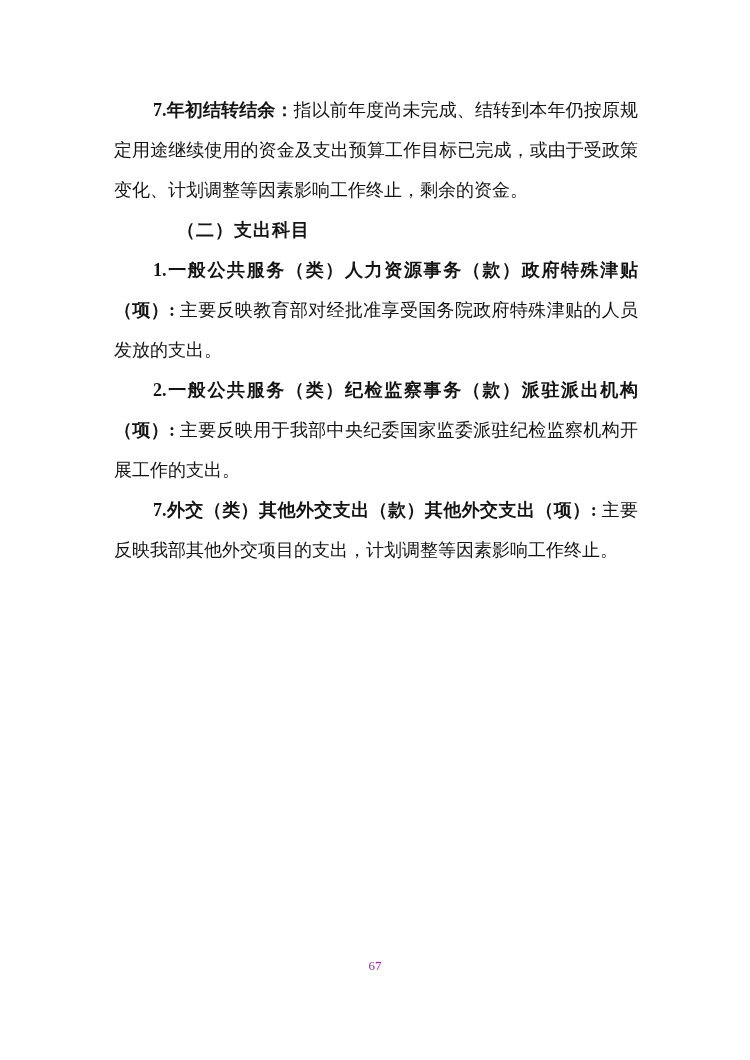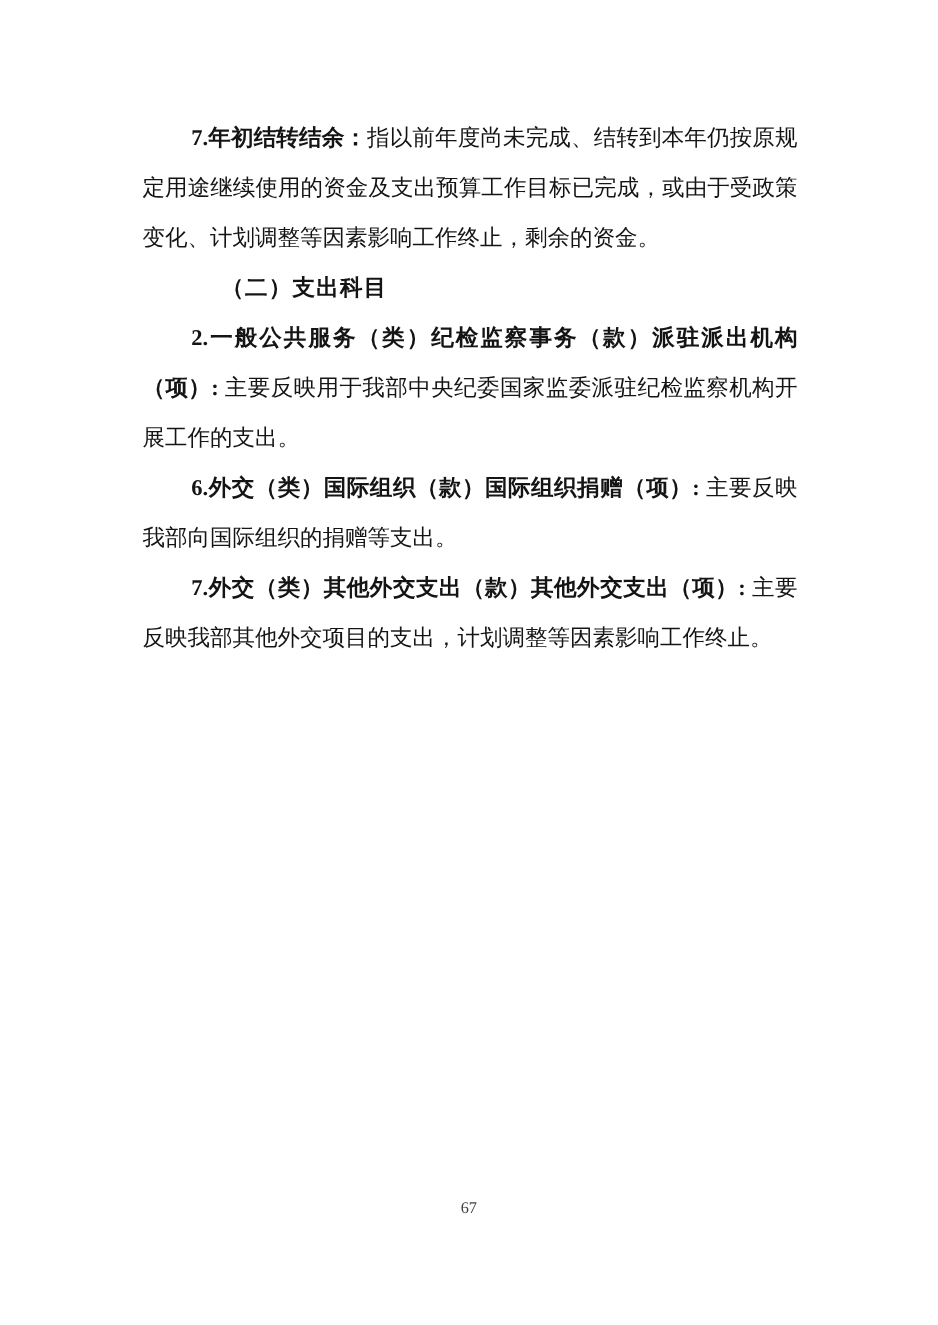--- a/index.html
+++ b/index.html
@@ -43,41 +43,41 @@
     margin-left: 24px;
   }
   .page-number {
     position: absolute;
     left: 0;
     top: 958px;
     width: 750px;
     text-align: center;
     font-size: 13px;
     line-height: 16px;
-    color: #404040;
+    color: #a21caf;
   }
 </style>
 </head>
 <body>
 
 <div class="page">
 
   <div class="content">
 
     <p class="para"><b class="lead">7.年初结转结余：</b><span class="rest">指以前年度尚未完成、结转到本年仍按原规定用途继续使用的资金及支出预算工作目标已完成，或由于受政策变化、计划调整等因素影响工作终止，剩余的资金。</span></p>
 
     <p class="para heading"><b class="lead">（二）支出科目</b><span class="rest"></span></p>
 
+    <p class="para"><b class="lead">1.一般公共服务（类）人力资源事务（款）政府特殊津贴（项）:</b><span class="rest"> 主要反映教育部对经批准享受国务院政府特殊津贴的人员发放的支出。</span></p>
 
     <p class="para"><b class="lead">2.一般公共服务（类）纪检监察事务（款）派驻派出机构（项）:</b><span class="rest"> 主要反映用于我部中央纪委国家监委派驻纪检监察机构开展工作的支出。</span></p>
 
 
 
 
-    <p class="para"><b class="lead">6.外交（类）国际组织（款）国际组织捐赠（项）:</b><span class="rest"> 主要反映我部向国际组织的捐赠等支出。</span></p>
 
     <p class="para"><b class="lead">7.外交（类）其他外交支出（款）其他外交支出（项）:</b><span class="rest"> 主要反映我部其他外交项目的支出，计划调整等因素影响工作终止。</span></p>
 
   </div>
 
   <div class="page-number">67</div>
 
 </div>
 
 </body></html>

